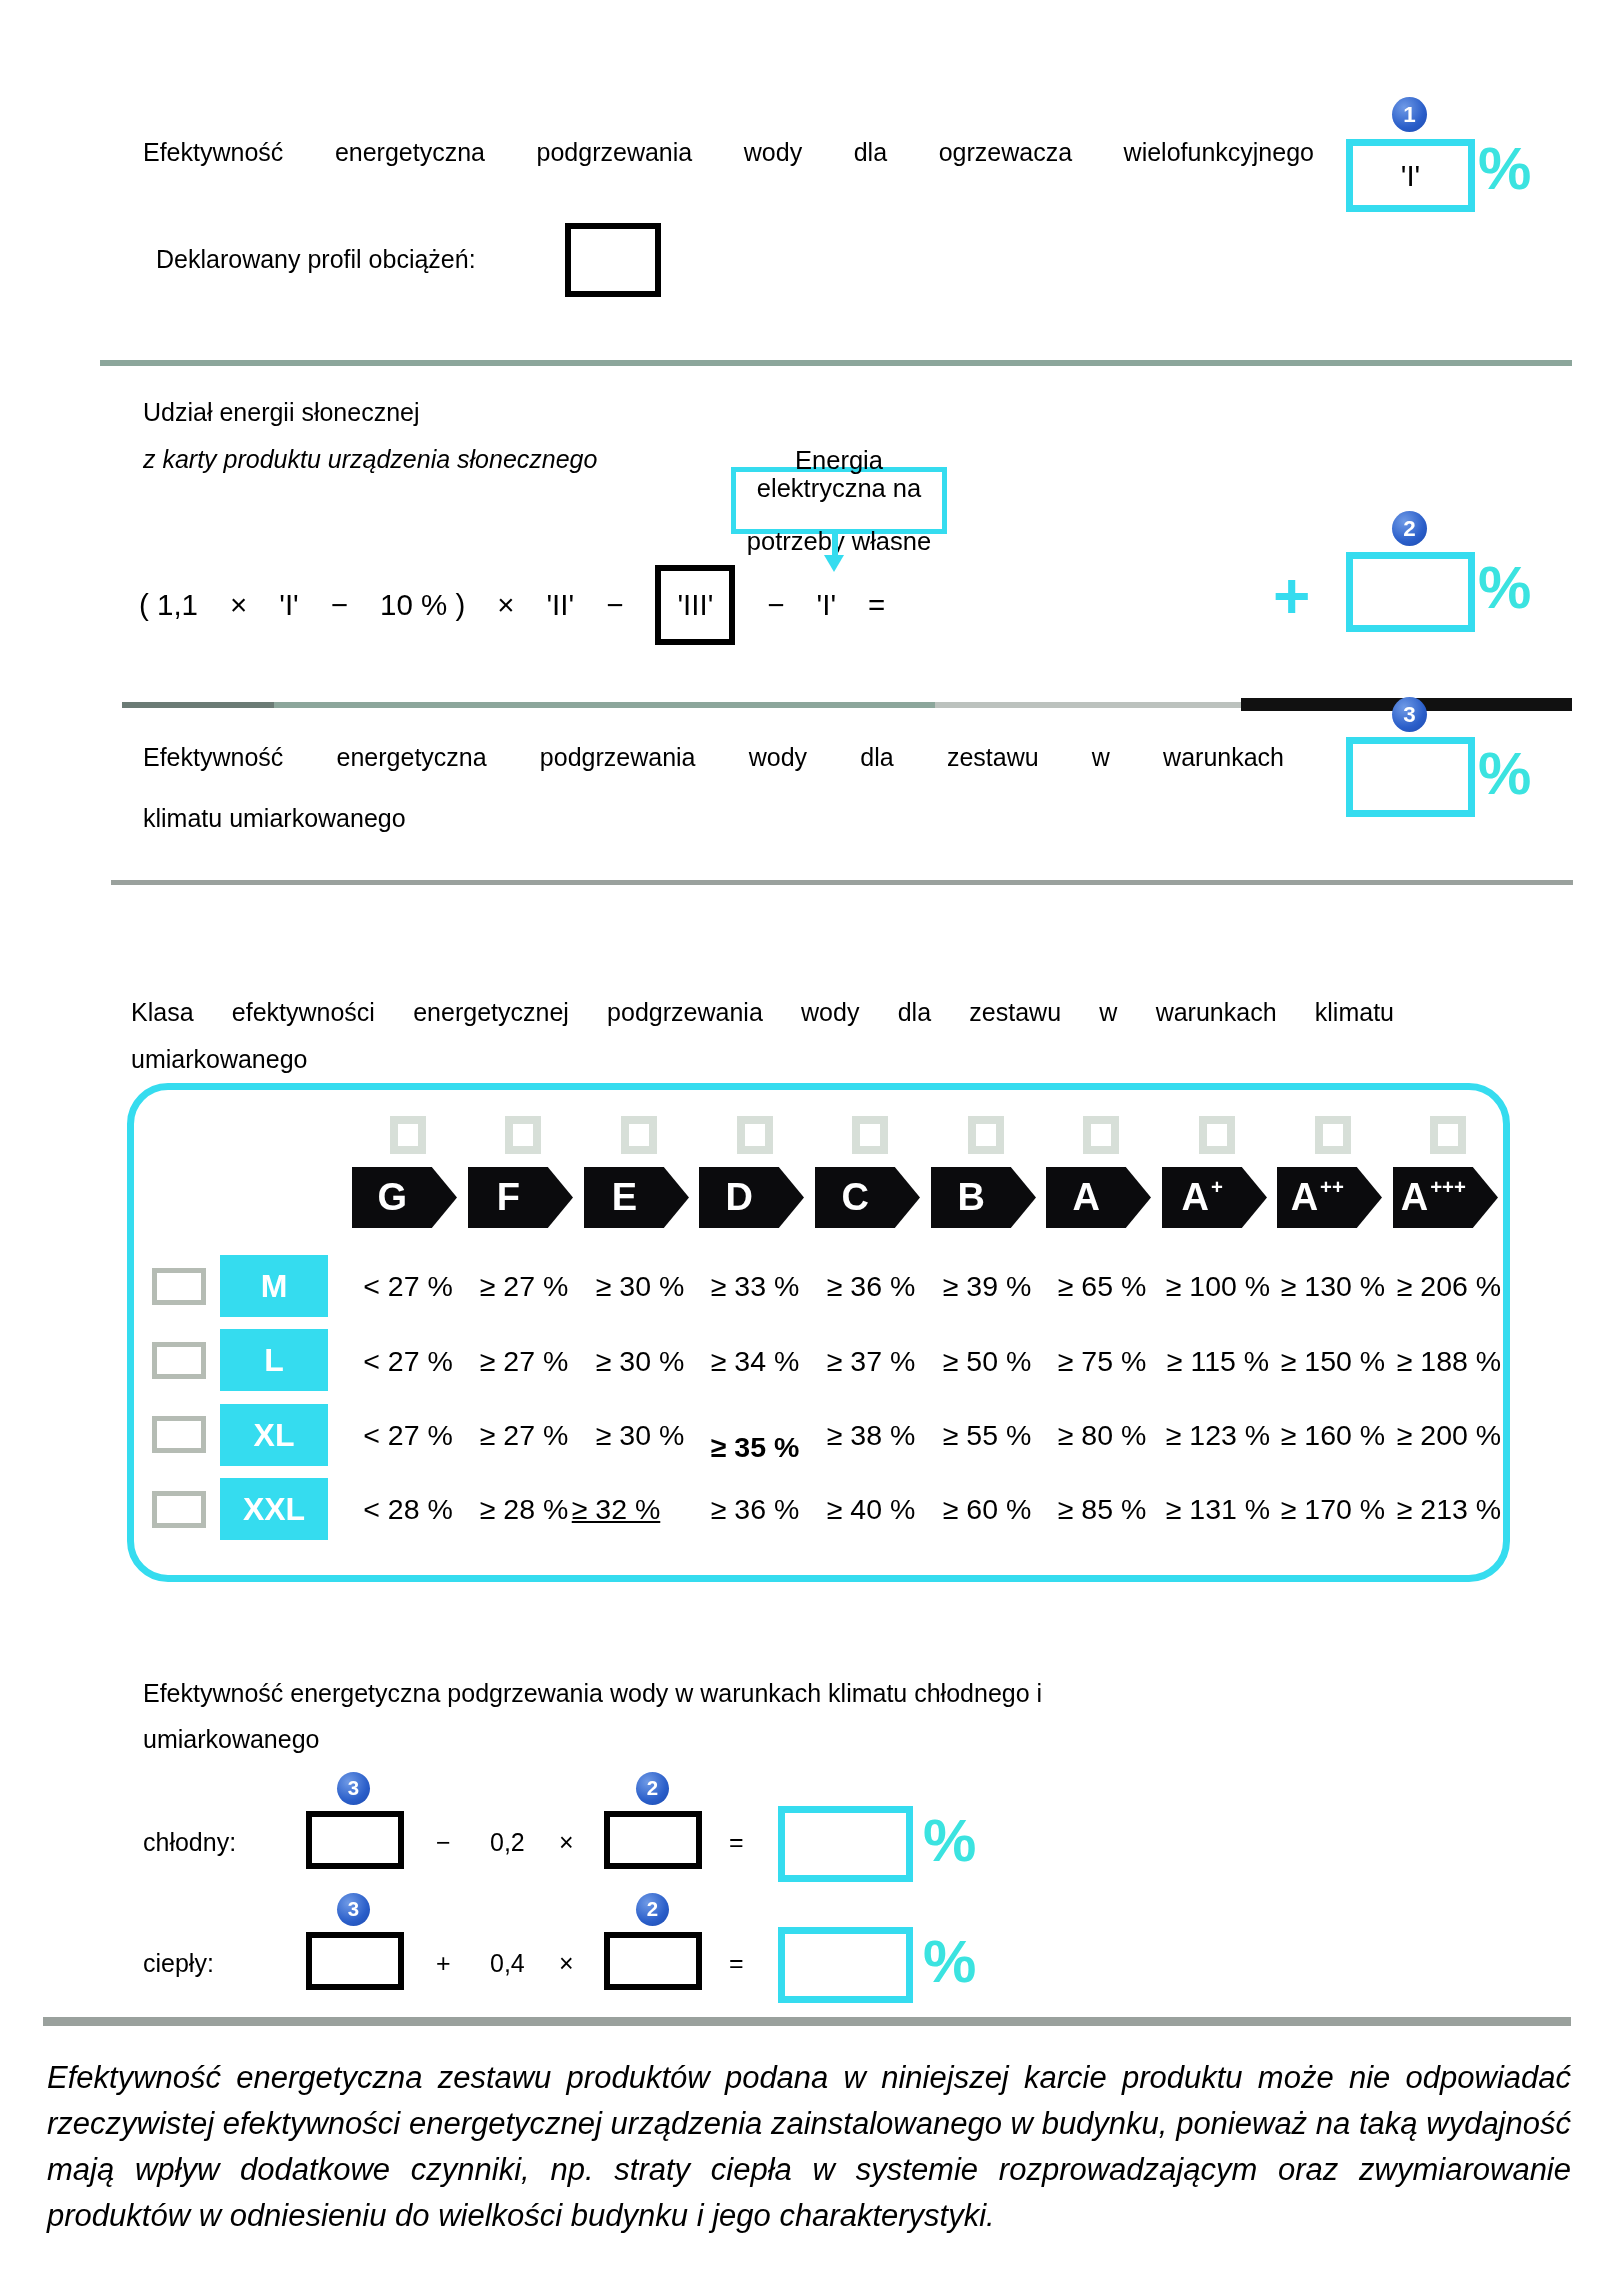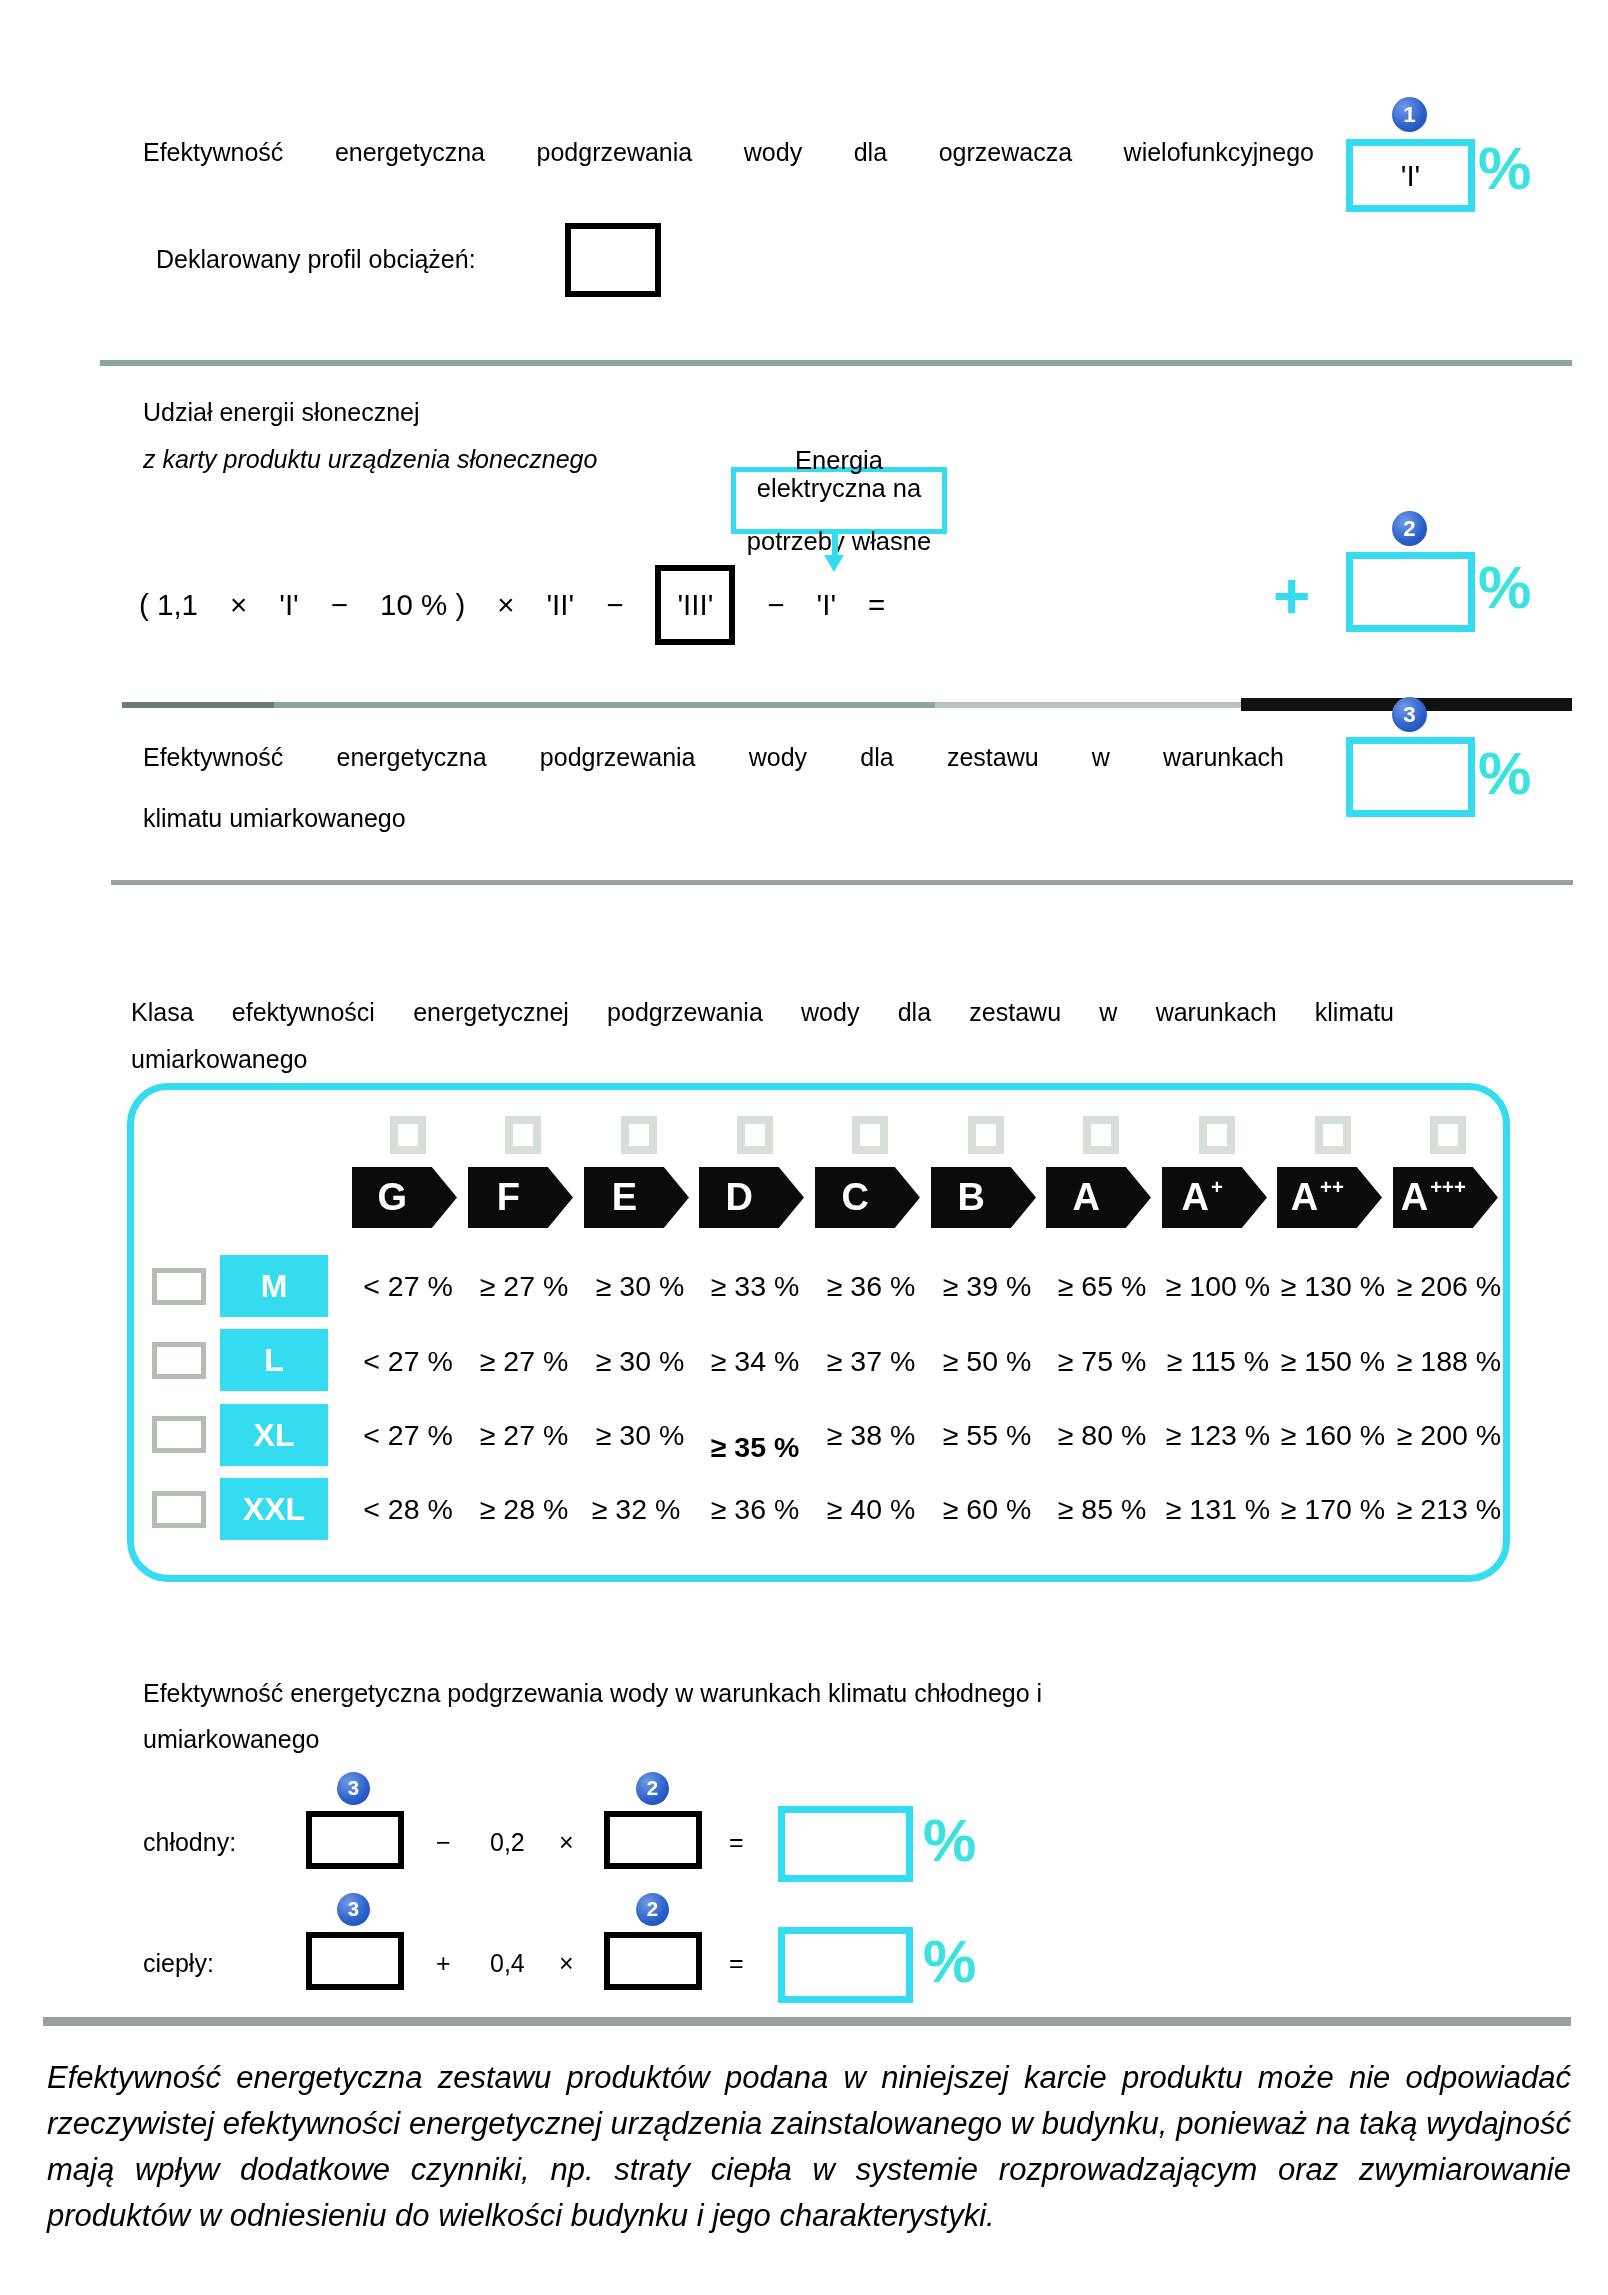--- a/index.html
+++ b/index.html
@@ -186,21 +186,21 @@
       <div class="tcell" style="left: 679px; top: 327px;">≥ 38 %</div>
       <div class="tcell" style="left: 795px; top: 327px;">≥ 55 %</div>
       <div class="tcell" style="left: 910px; top: 327px;">≥ 80 %</div>
       <div class="tcell" style="left: 1026px; top: 327px;">≥ 123 %</div>
       <div class="tcell" style="left: 1141px; top: 327px; text-align: center;">≥ 160 %</div>
       <div class="tcell" style="left: 1257px; top: 327px;">≥ 200 %</div>
       <div class="chk-r" style="left: 18px; top: 401px;"></div>
       <div class="size-label" style="left: 86px; top: 388px;">XXL</div>
       <div class="tcell" style="left: 216px; top: 401px;">&lt; 28 %</div>
       <div class="tcell" style="left: 332px; top: 401px;">≥ 28 %</div>
-      <div class="tcell" style="left: 444px; top: 401px;">≥ 32 %</div>
+      <div class="tcell" style="left: 424px; top: 401px; text-decoration: underline;">≥ 32 %</div>
       <div class="tcell" style="left: 563px; top: 401px;">≥ 36 %</div>
       <div class="tcell" style="left: 679px; top: 401px;">≥ 40 %</div>
       <div class="tcell" style="left: 795px; top: 401px;">≥ 60 %</div>
       <div class="tcell" style="left: 910px; top: 401px;">≥ 85 %</div>
       <div class="tcell" style="left: 1026px; top: 401px;">≥ 131 %</div>
       <div class="tcell" style="left: 1141px; top: 401px;">≥ 170 %</div>
       <div class="tcell" style="left: 1257px; top: 401px;">≥ 213 %</div>
     </div>
 
   <div class="abs txt" style="left:143px;top:1672px;">Efektywność energetyczna podgrzewania wody w warunkach klimatu chłodnego i</div>

